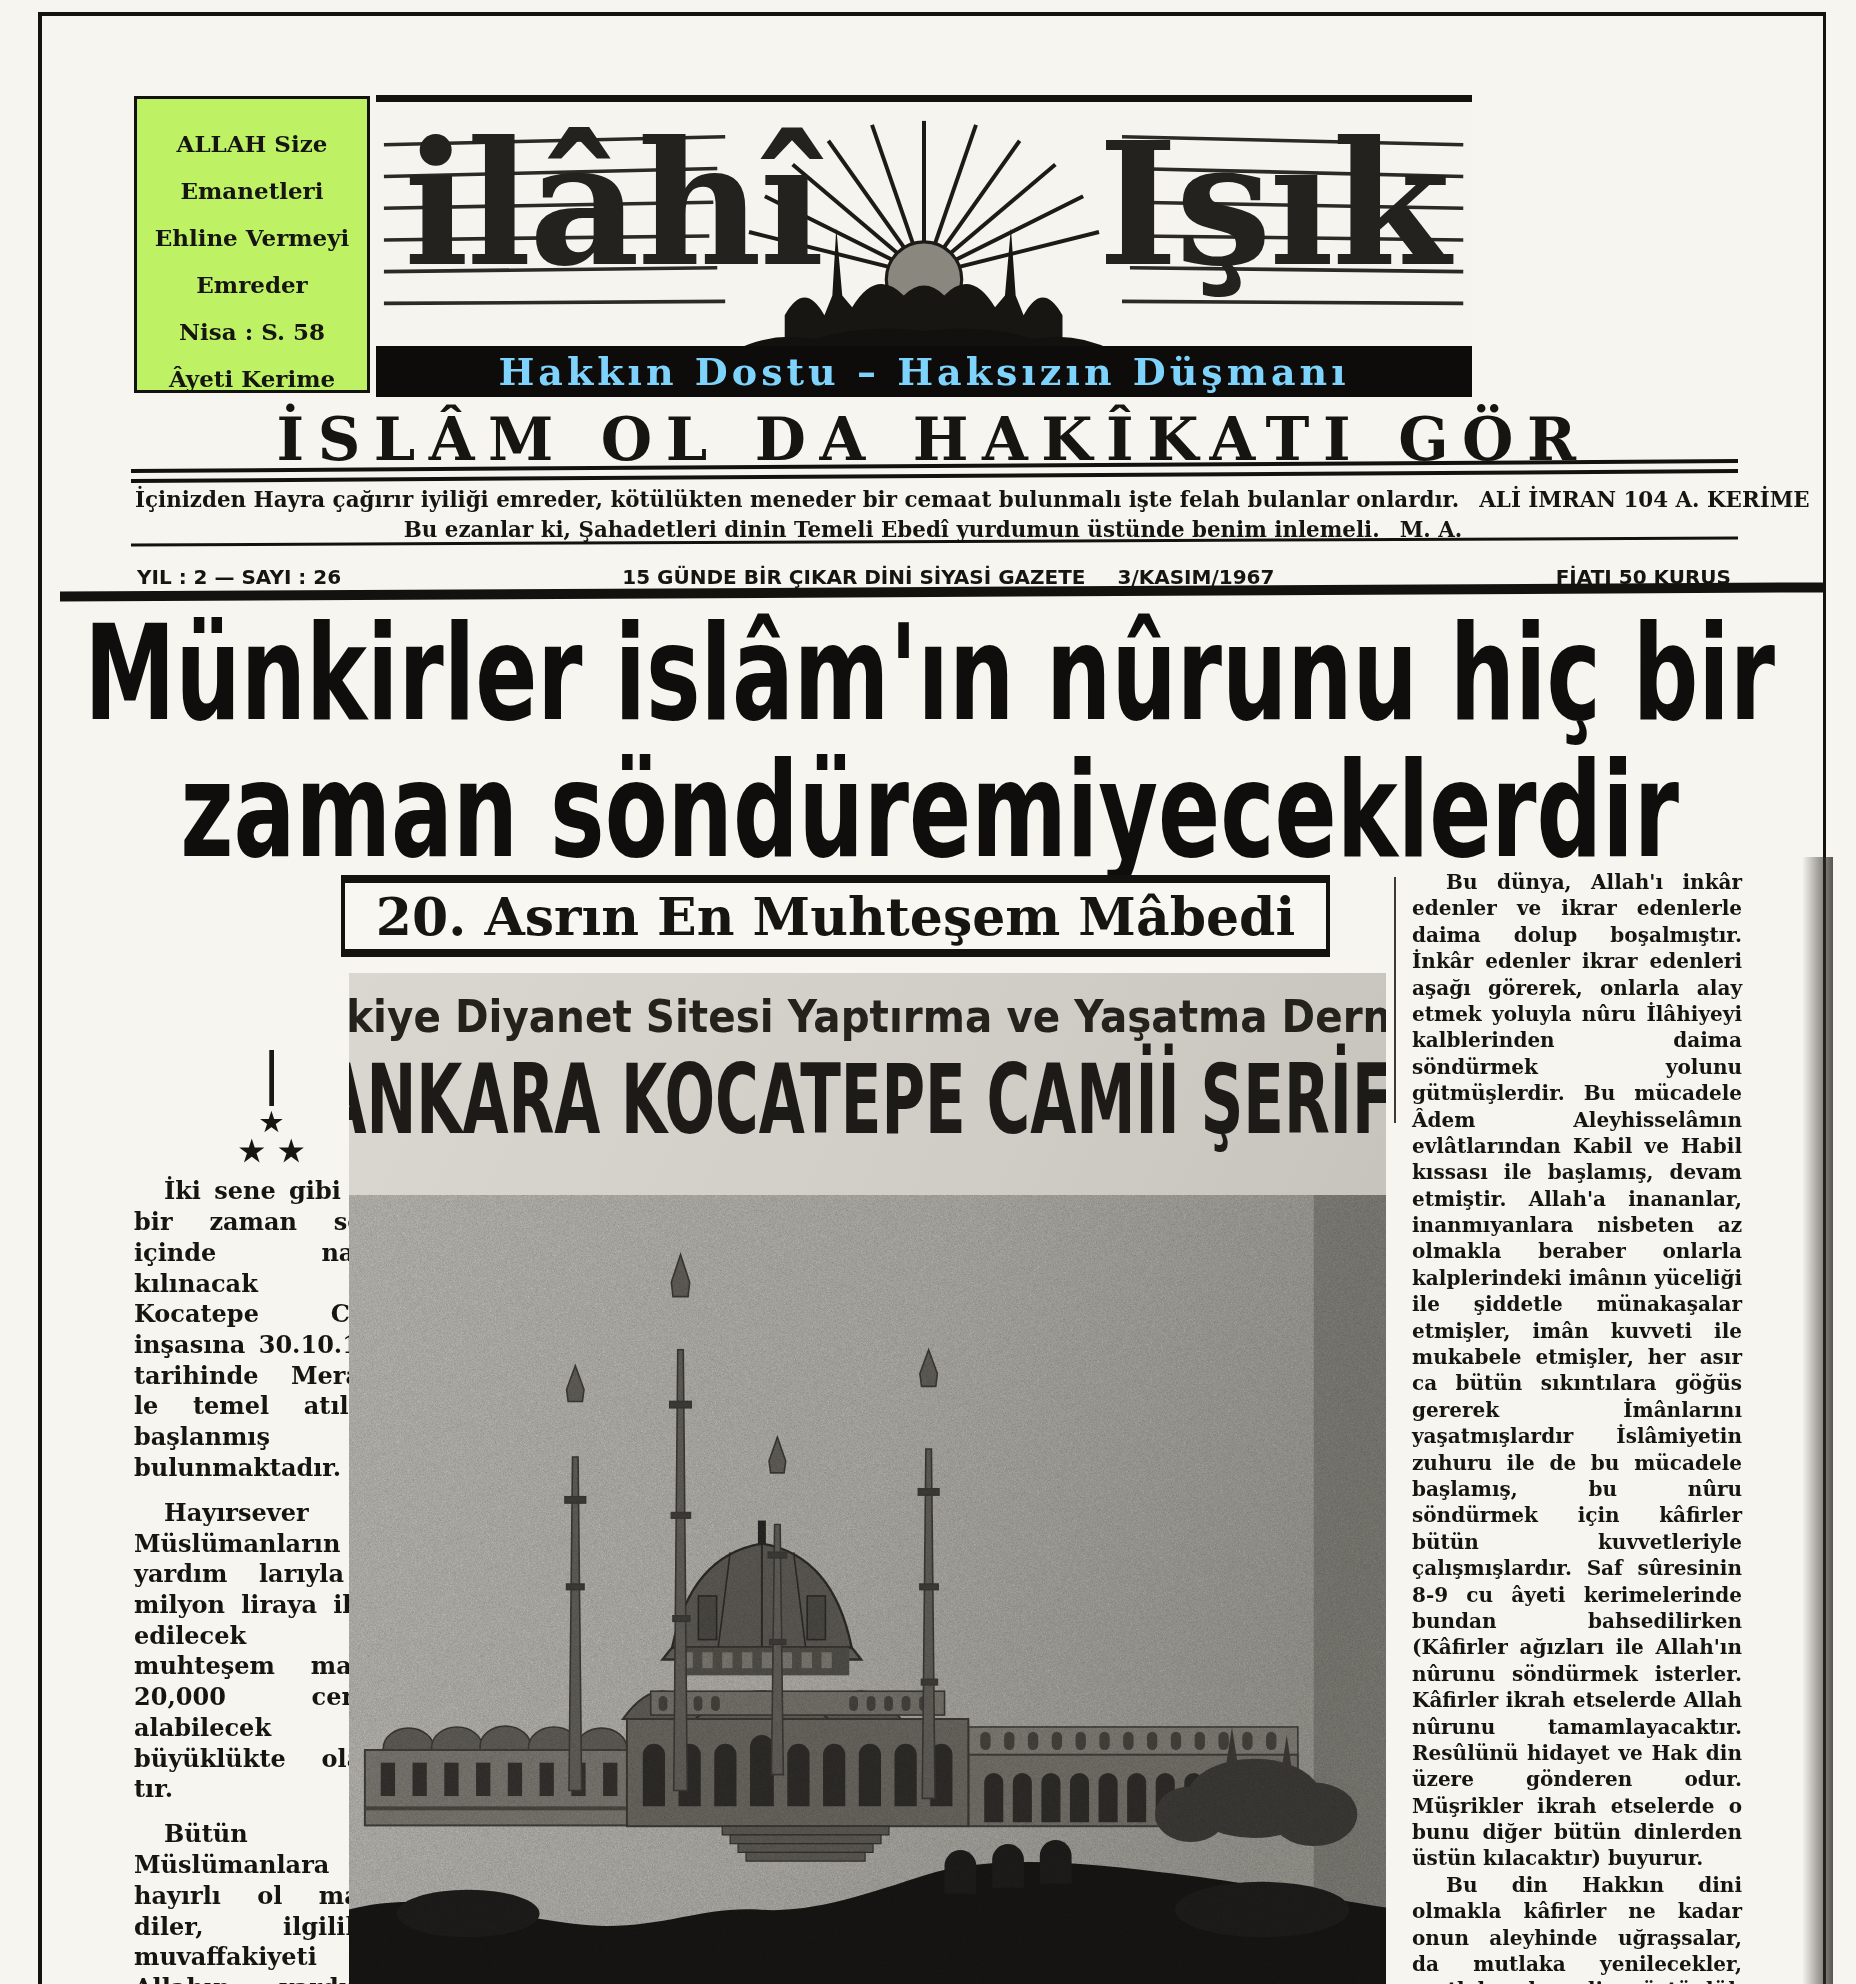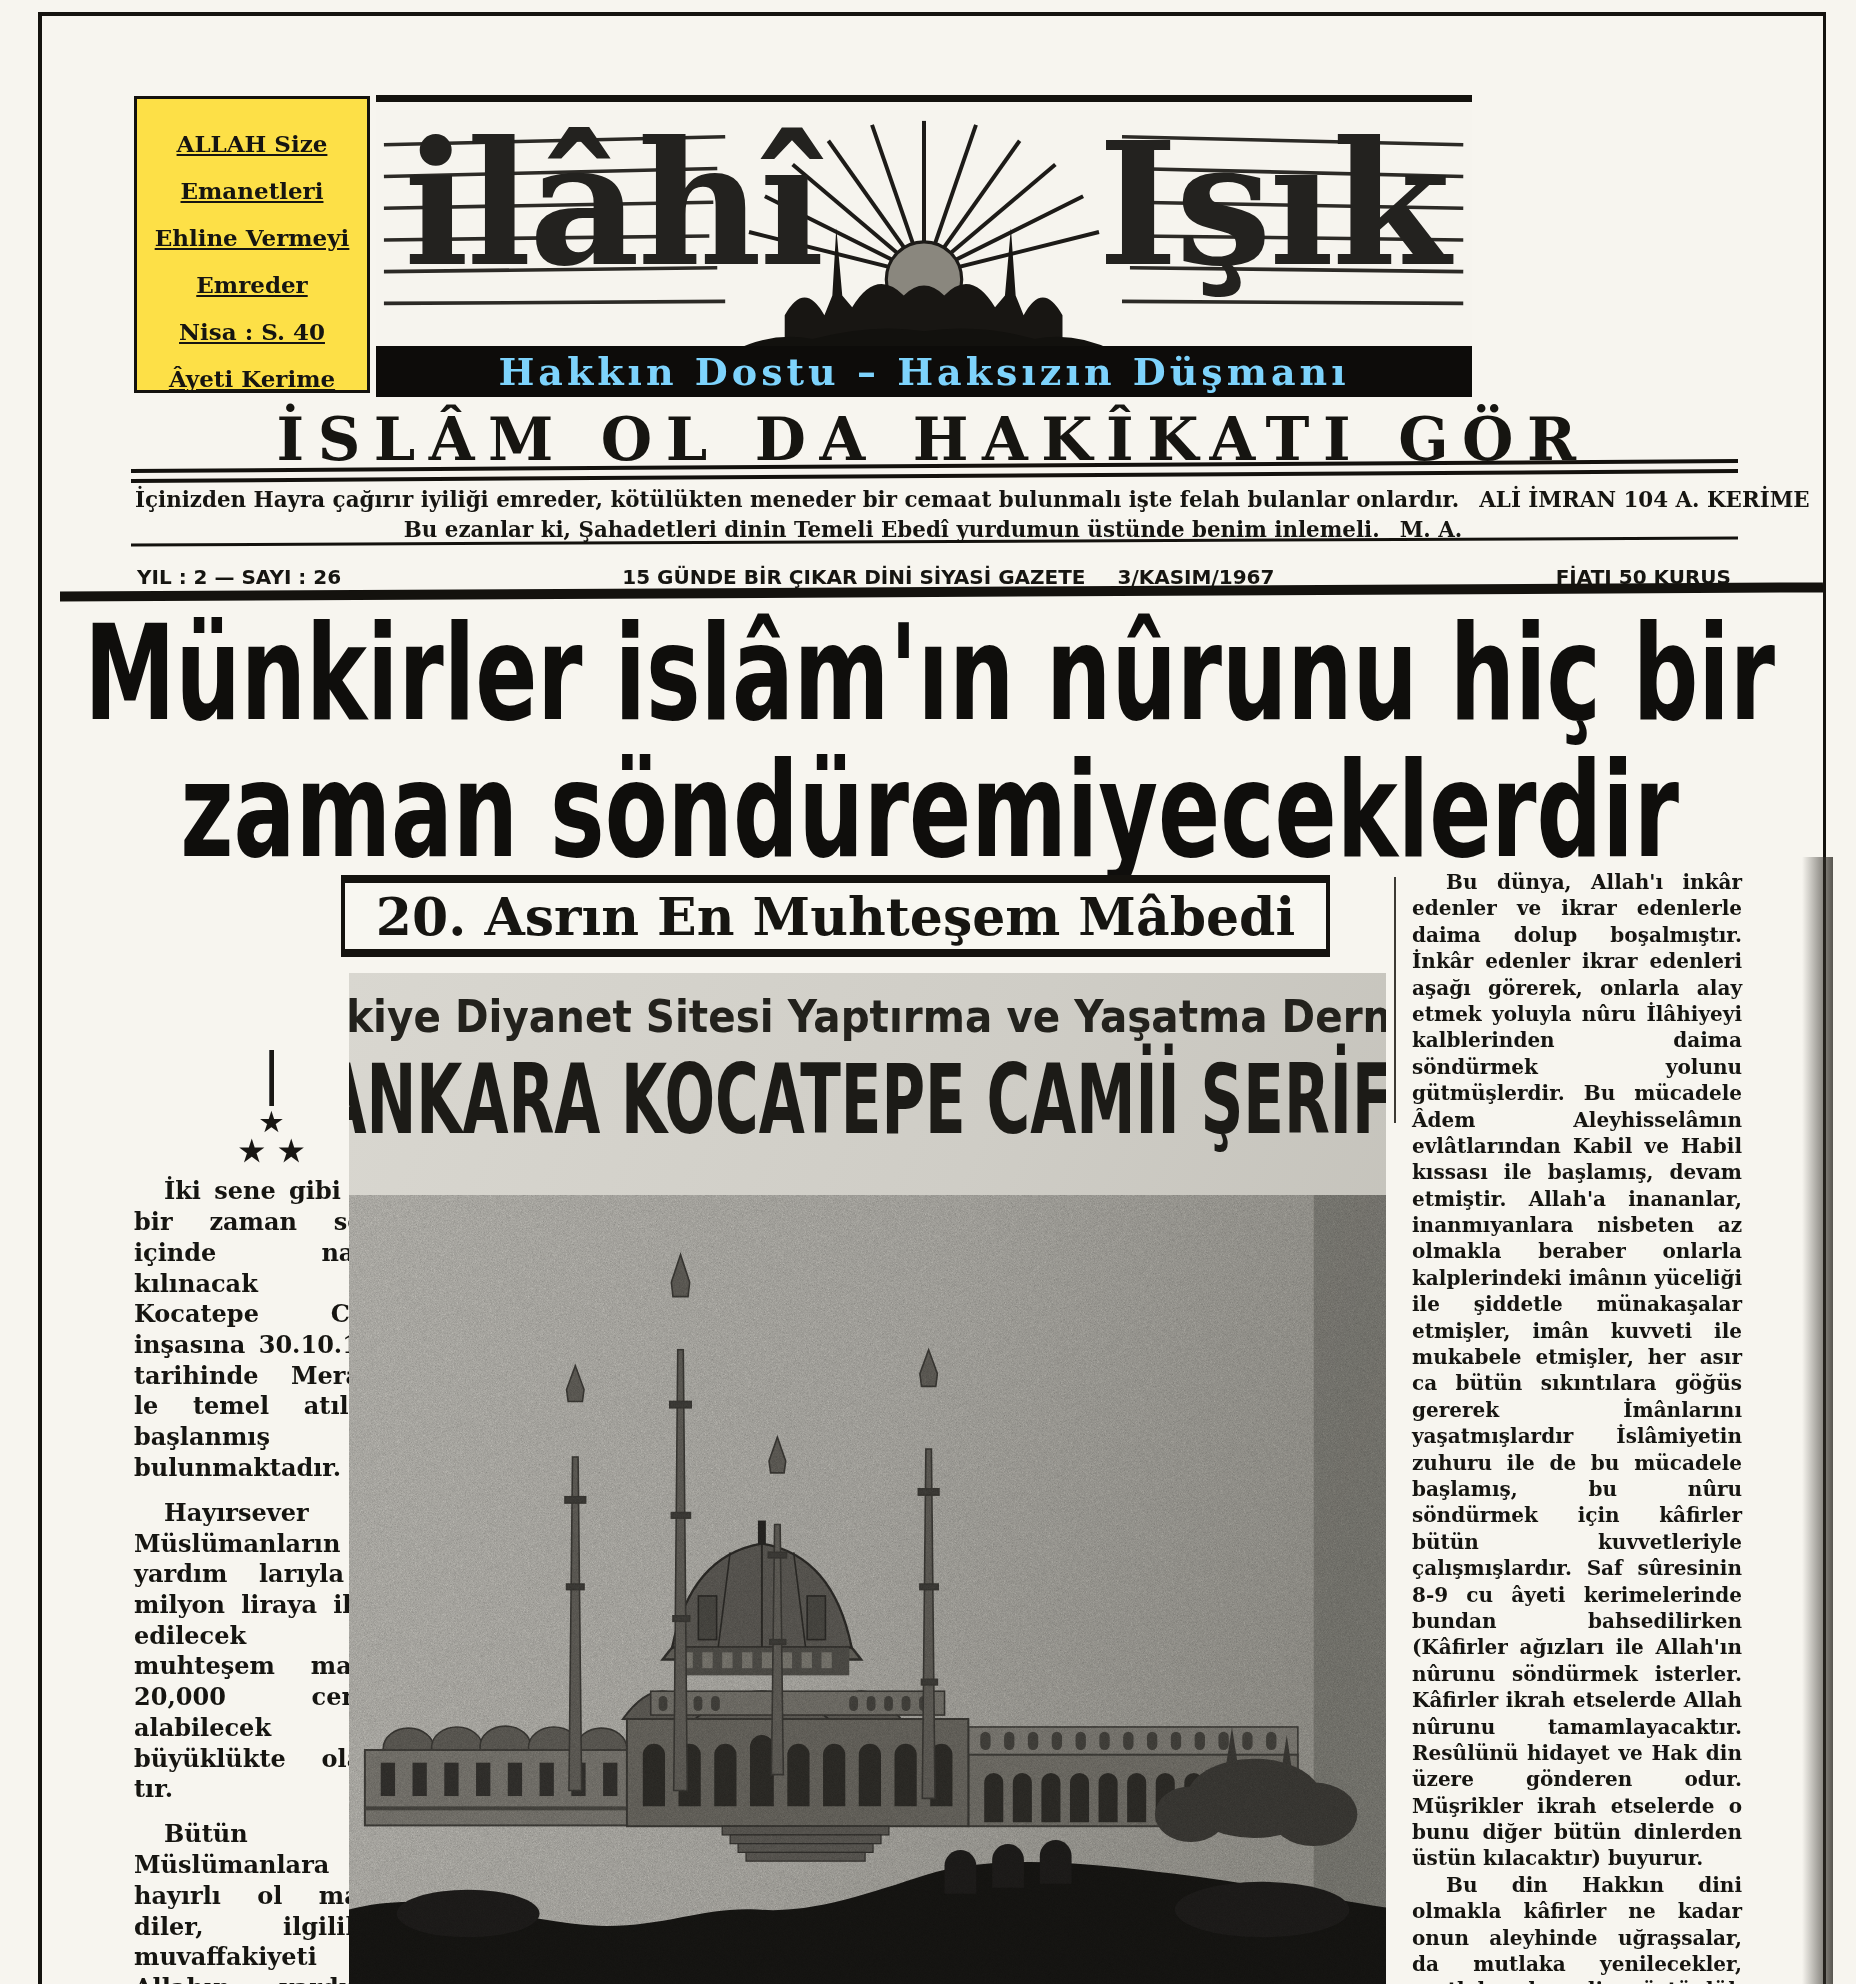--- a/index.html
+++ b/index.html
@@ -12,21 +12,21 @@
     position:relative;
   }
   .page{position:absolute;inset:0;}
   
   .border-left{position:absolute;left:38px;top:12px;width:3.6px;height:2604px;background:#15130f;}
   .border-top{position:absolute;left:38px;top:12px;width:1788px;height:4px;background:#15130f;}
   .border-right{position:absolute;left:1823px;top:12px;width:3.2px;height:2604px;background:#15130f;}
   .scan-band{position:absolute;left:1802px;top:857px;width:31px;height:1302px;
     background:linear-gradient(to right,rgba(70,66,58,0),rgba(48,45,39,.8));}
   
-  .side-box{position:absolute;border:3.2px solid #14120e;background:#fde047;box-sizing:border-box;text-align:center;text-decoration:underline;}
+  .side-box{position:absolute;border:3.2px solid #14120e;background:#bef264;box-sizing:border-box;text-align:center;}
   .left-box{left:134px;top:96px;width:236px;height:297px;padding:22px 7.1px;}
   .left-box div{font-weight:bold;font-size:23px;line-height:2.04;}
   .right-box{left:1484px;top:96px;width:248px;height:318px;padding:28px 14.3px;text-align:justify;}
   .right-box .rb-body{font-weight:bold;font-size:20.6px;line-height:1.55;}
   .right-box .rb-src{font-weight:bold;font-size:20.6px;line-height:1.5;text-align:left;margin-top:16px;}
   
   .masthead{position:absolute;left:376px;top:95px;width:1096px;height:302px;border-top:7.1px solid #14120e;box-sizing:border-box;background:#f6f4ee;overflow:hidden;}
   .mast-art{position:absolute;left:0;top:7.1px;width:100%;height:242px;}
   .mast-title{position:absolute;top:16px;font-weight:bold;font-size:171px;line-height:1;color:#23221f;letter-spacing:-2.4px;}
   .mast-title.t-left{left:28px;}
@@ -83,21 +83,21 @@
   <div class="border-left"></div>
   <div class="border-top"></div>
   <div class="border-right"></div>
   <div class="scan-band"></div>
 
   <div class="side-box left-box">
       <div>ALLAH Size</div>
       <div>Emanetleri</div>
       <div>Ehline Vermeyi</div>
       <div>Emreder</div>
-      <div>Nisa : S. 40</div>
+      <div>Nisa : S. 58</div>
       <div>Âyeti Kerime</div>
     </div>
 
   <div class="masthead">
     <svg class="mast-art" viewBox="0 0 2762 610" preserveAspectRatio="none">
       <g stroke="#2c2a26" stroke-width="9">
         <line x1="20" y1="90" x2="880" y2="70"></line>
           <line x1="20" y1="170" x2="860" y2="150"></line>
         <line x1="20" y1="250" x2="850" y2="235"></line>
           <line x1="20" y1="330" x2="840" y2="320"></line>

